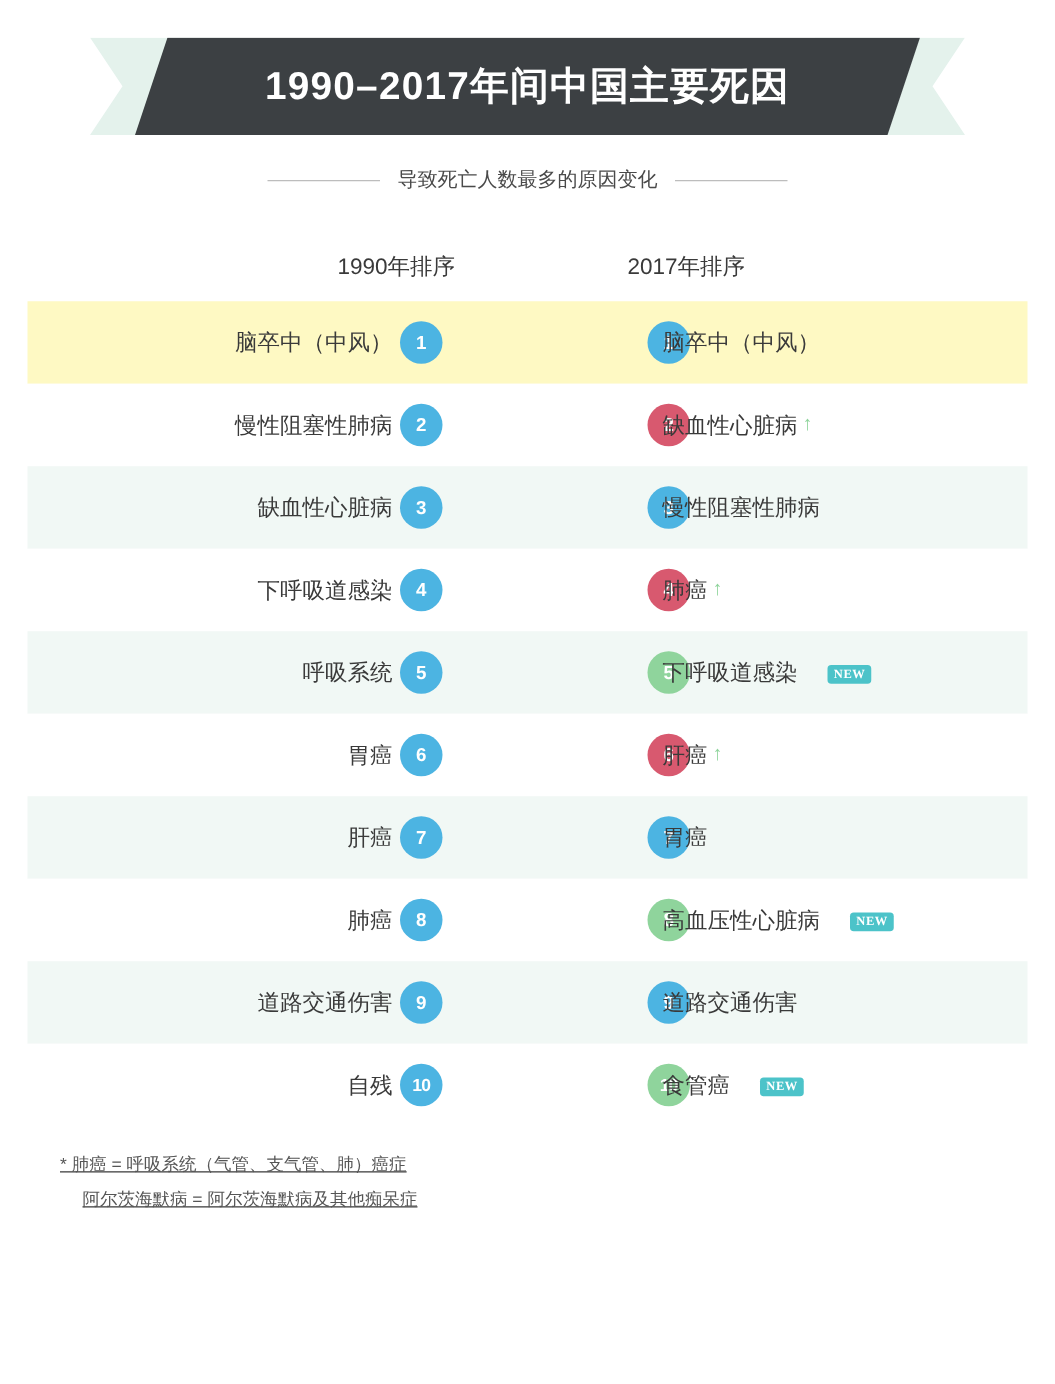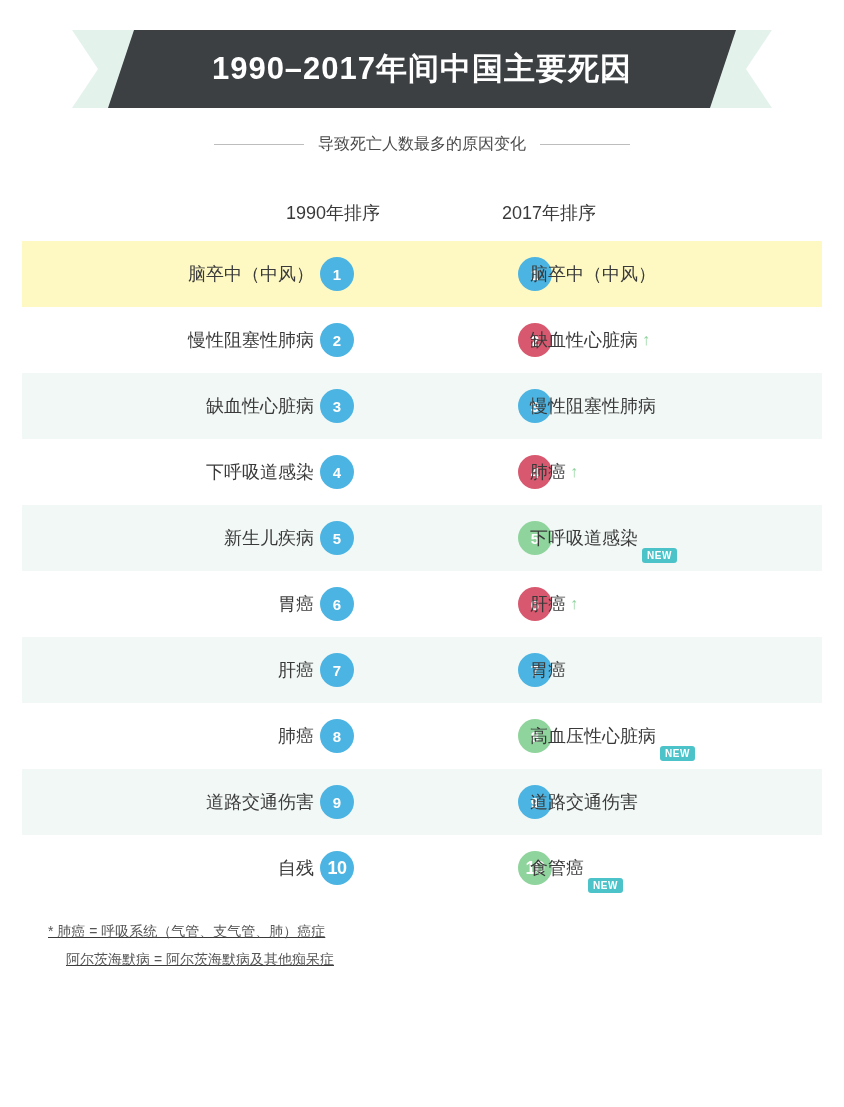--- a/index.html
+++ b/index.html
@@ -83,21 +83,21 @@
     position: relative;
     height: 26px;
   }
   .col-head {
     position: absolute;
     top: 0;
     font-size: 18px;
     color: #3a3a3a;
     white-space: nowrap;
   }
-  .col-head.left  { left: 264px; }
+  .col-head.left  { left: 248px; }
   .col-head.right { left: 448px; margin-left: 32px; }
 
   
   .table {
     margin: 14px auto 0 auto;
     width: 800px;
   }
   .row {
     position: relative;
     height: 66px;
@@ -138,21 +138,21 @@
     height: 34px;
     border-radius: 50%;
     color: #ffffff;
     font-size: 15px;
     font-weight: bold;
     display: flex;
     align-items: center;
     justify-content: center;
     box-sizing: border-box;
   }
-  .badge.ten { font-size: 18px; letter-spacing: -0.5px; }
+  .badge.ten { font-size: 14px; letter-spacing: -0.5px; }
   .badge.left-badge  { left: 298px; }
   .badge.right-badge { left: 496px; }
 
   .c-blue  { background: #4cb4e2; }
   .c-red   { background: #d8596f; }
   .c-green { background: #8fd49c; }
 
   .arrow-up {
     color: #8fd49c;
     font-size: 16px;
@@ -160,23 +160,24 @@
     line-height: 1;
   }
   .new-tag {
     background: #4cc3c9;
     color: #ffffff;
     font-size: 10px;
     font-weight: bold;
     padding: 2px 5px;
     border-radius: 3px;
     letter-spacing: 0.5px;
-    margin-left: 0;
+    margin-left: 20px;
     position: relative;
-    top: 17px;
+    top: 1px;
+    font-family: Liberation Serif, serif;
   }
 
   
   .notes {
     margin: 16px auto 0 auto;
     width: 800px;
     padding-left: 26px;
     box-sizing: border-box;
     text-decoration: underline;
   }
@@ -239,21 +240,21 @@
     <div class="row">
       <div class="label-left">下呼吸道感染</div>
       <div class="badge left-badge c-blue">4</div>
       <div class="badge right-badge c-red">4</div>
       <div class="label-right">
         <span>肺癌</span>
         <span class="arrow-up">↑</span>
       </div>
     </div>
     <div class="row alt">
-      <div class="label-left">新生儿疾病</div>
+      <div class="label-left">呼吸系统</div>
       <div class="badge left-badge c-blue">5</div>
       <div class="badge right-badge c-green">5</div>
       <div class="label-right">
         <span>下呼吸道感染</span>
         <span class="new-tag">NEW</span>
       </div>
     </div>
     <div class="row">
       <div class="label-left">胃癌</div>
       <div class="badge left-badge c-blue">6</div>

